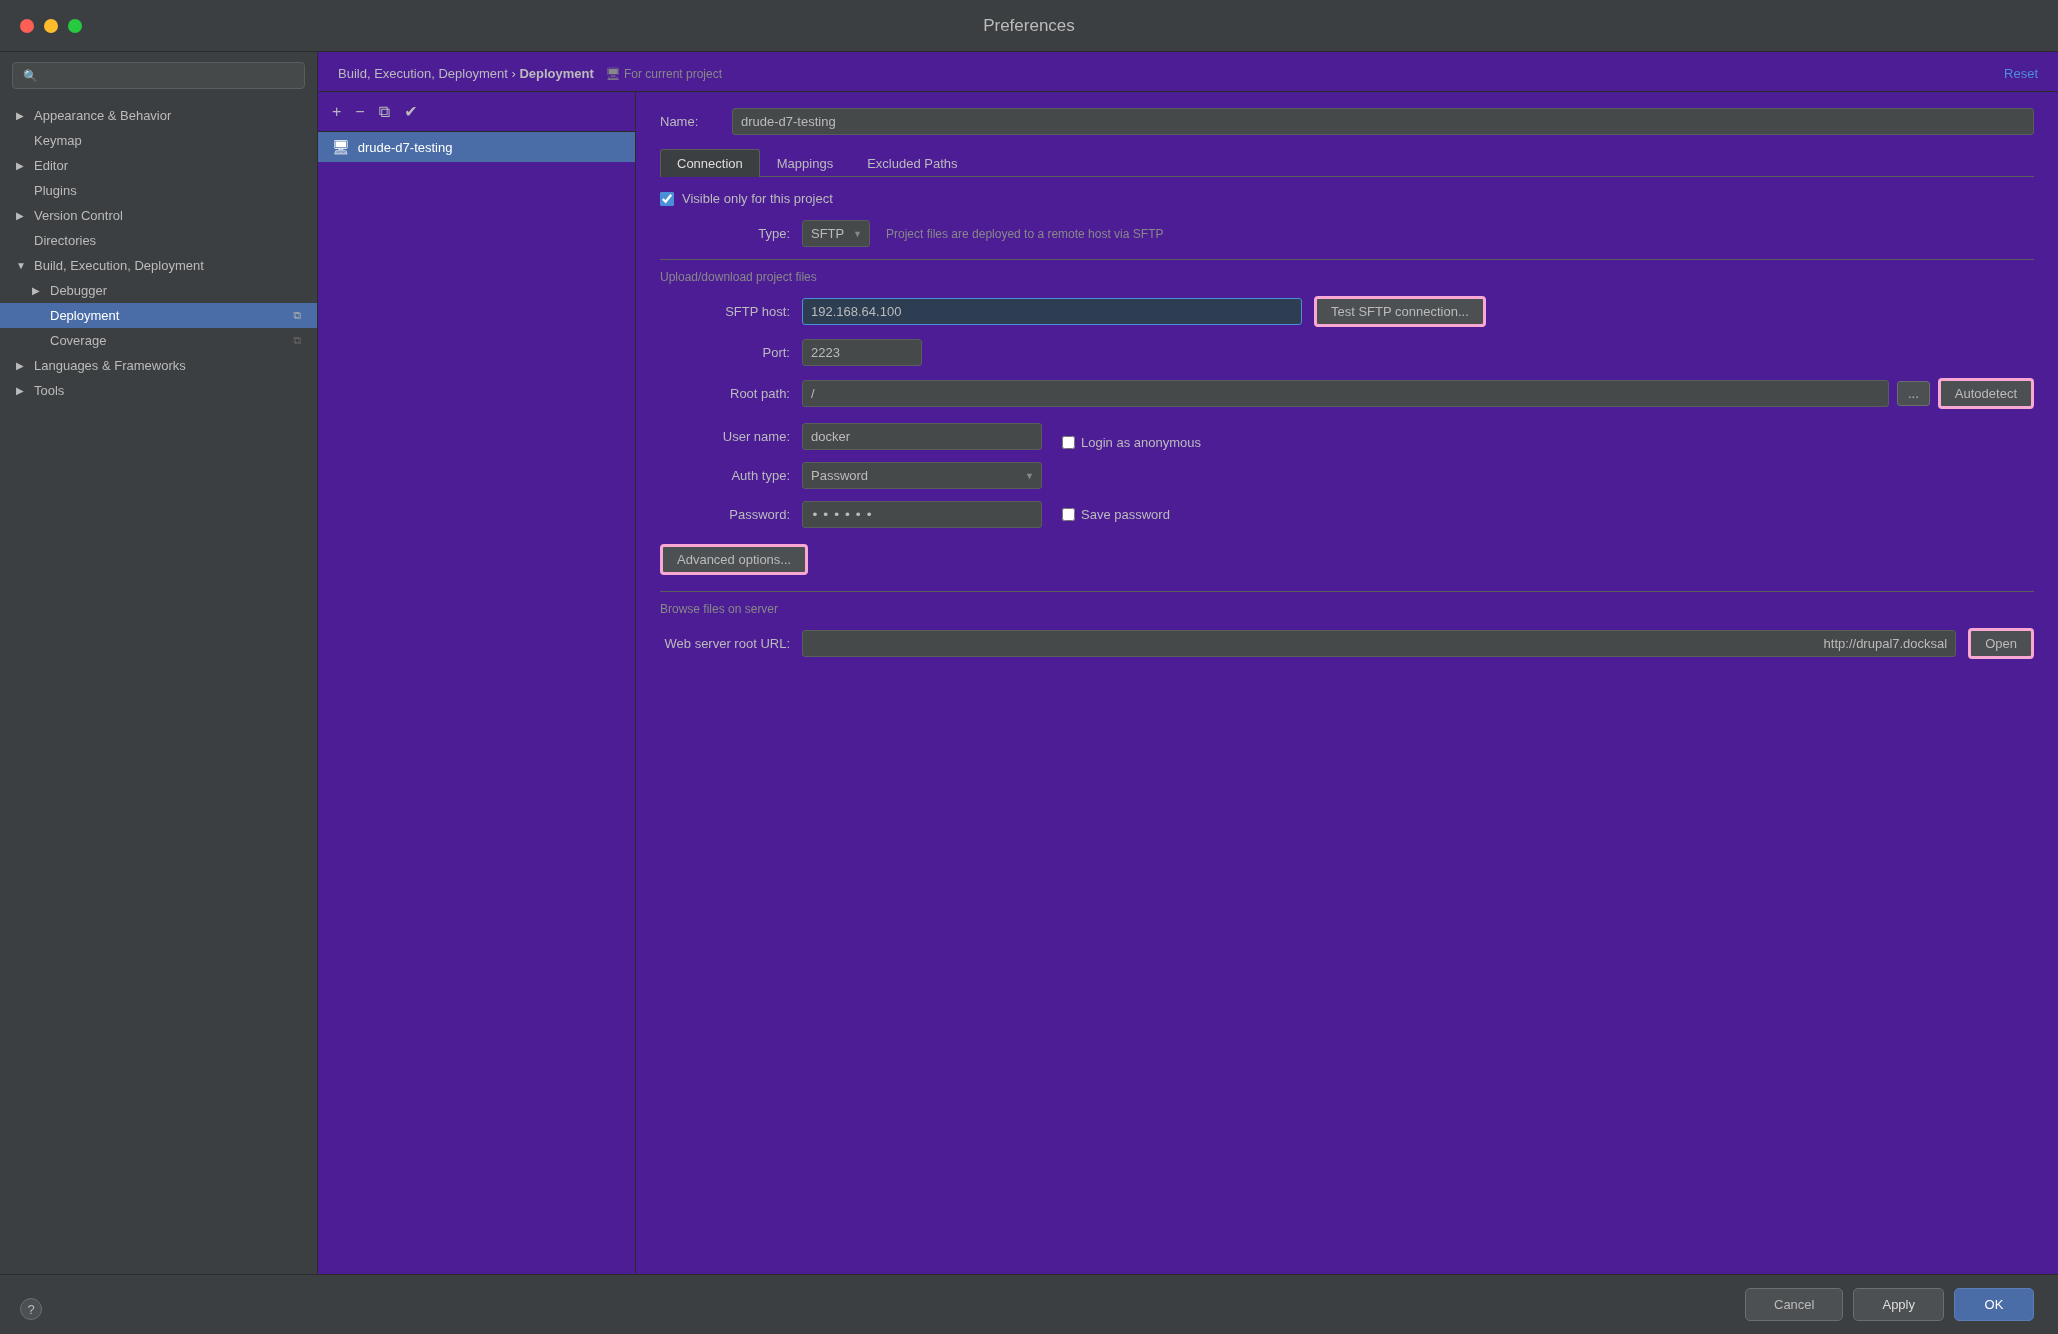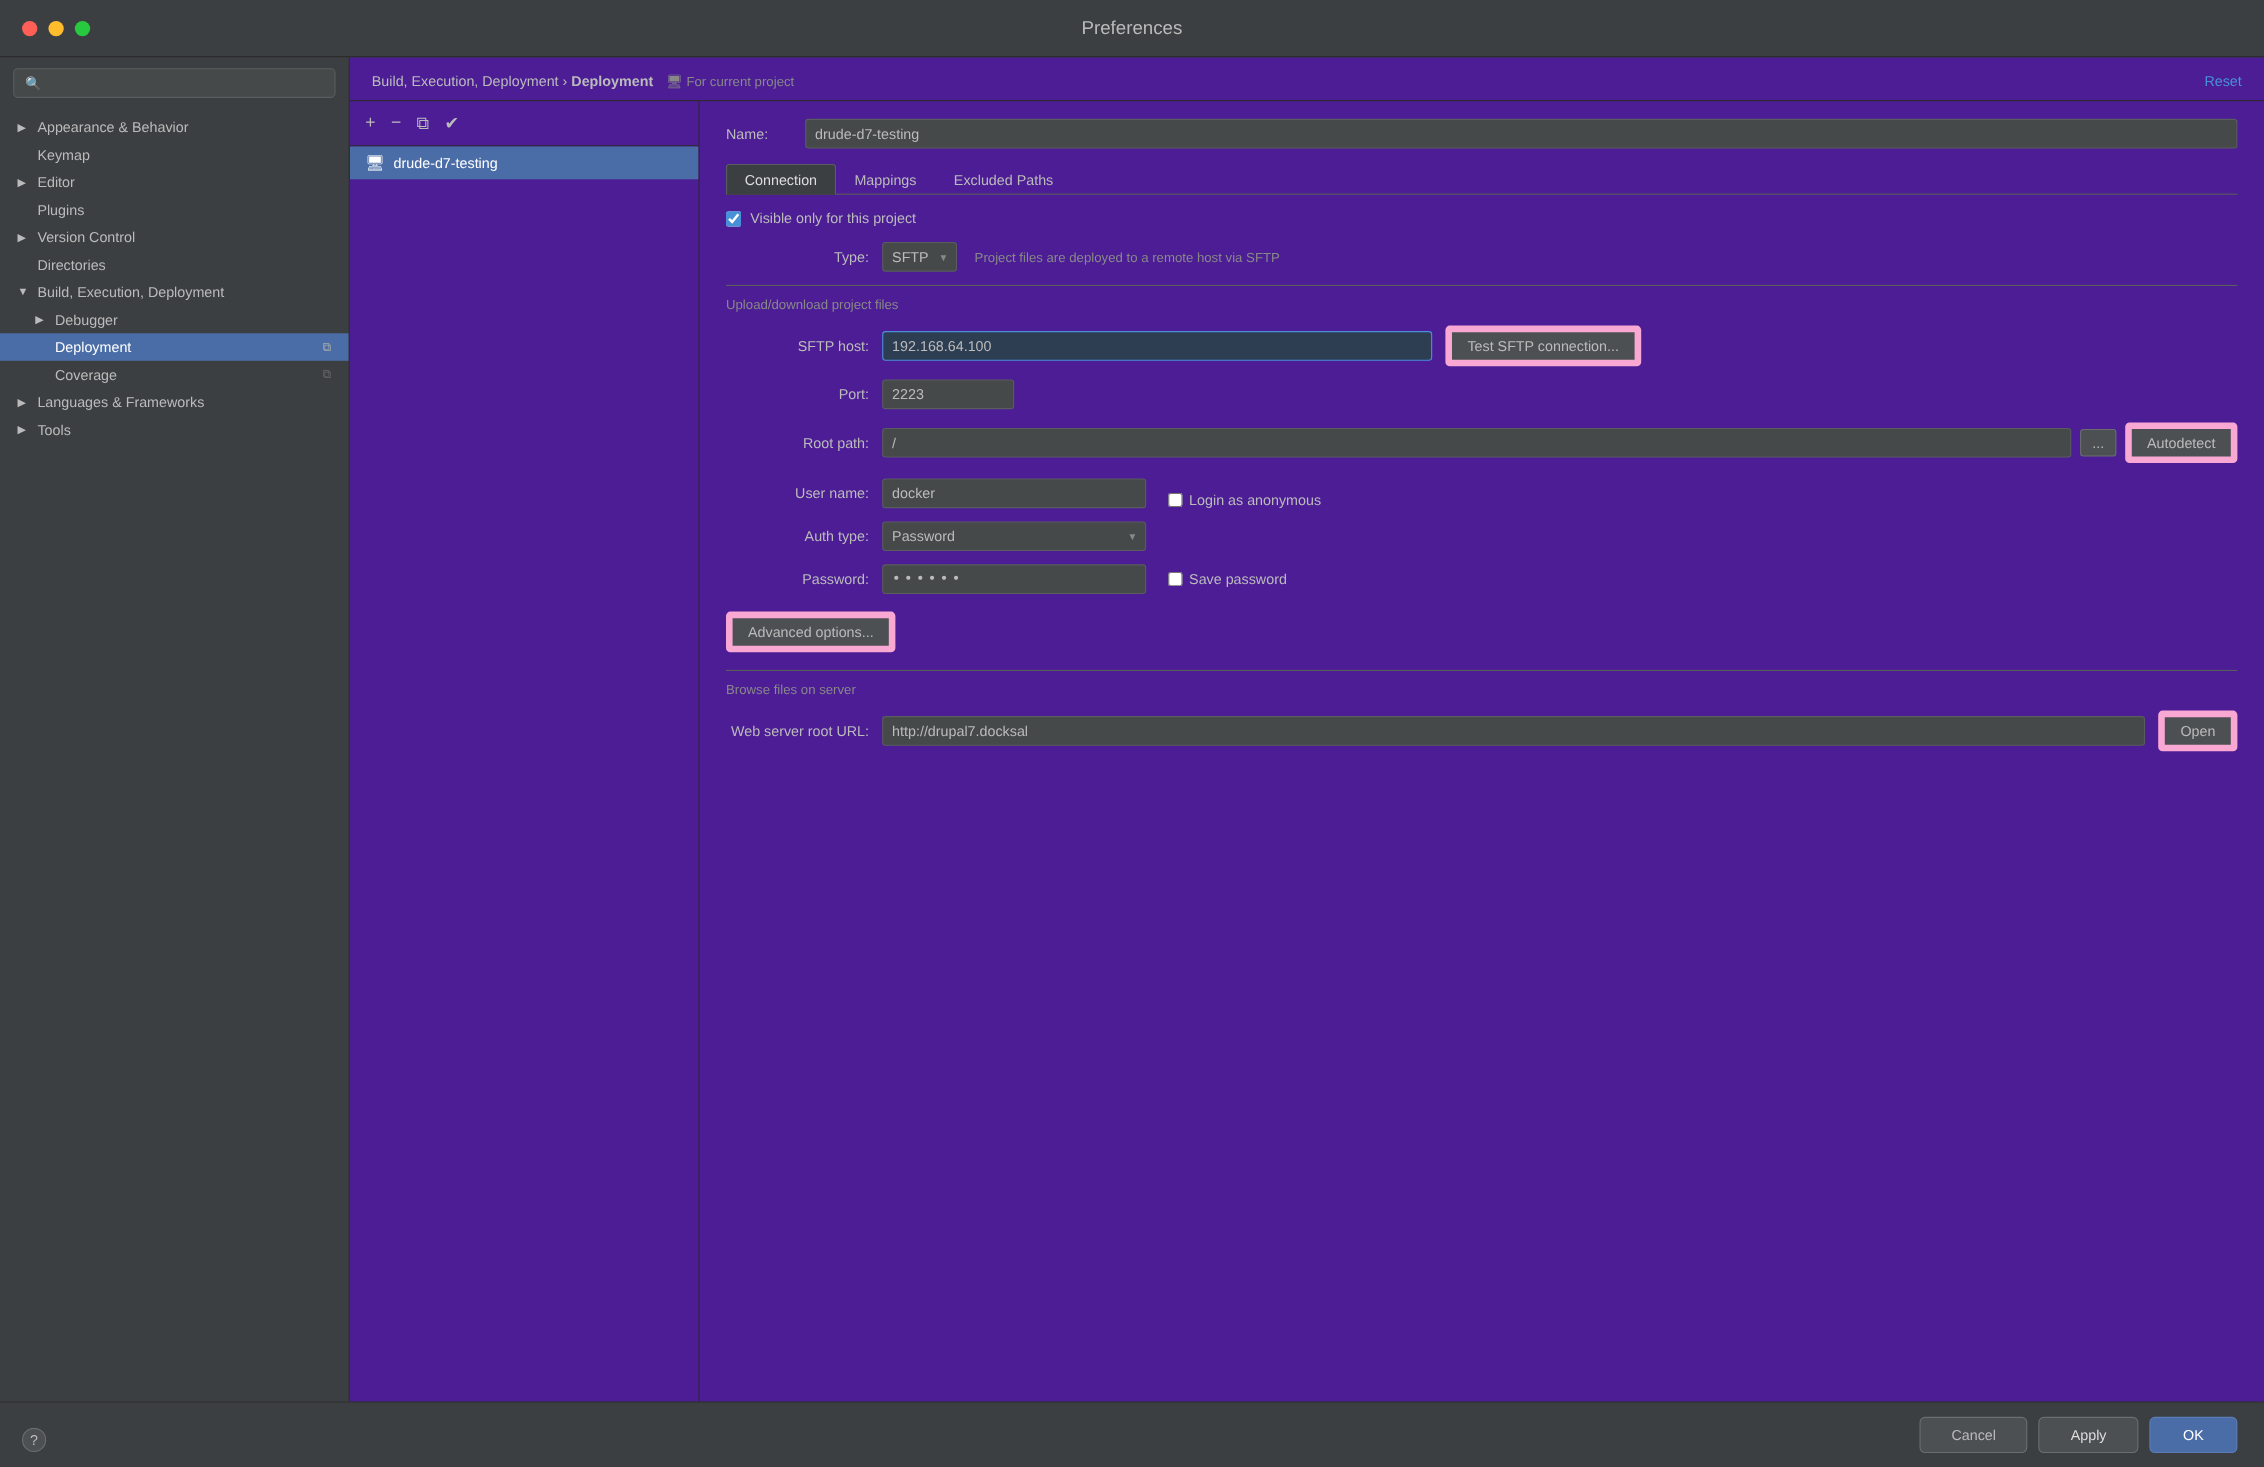--- a/index.html
+++ b/index.html
@@ -331,21 +331,21 @@
     }
 
     .type-hint {
       color: #888;
       font-size: 12px;
       margin-left: 8px;
     }
 
     .btn {
       background: #4c5052;
-      border: 6px solid #f9a8d4;
+      border: 3px solid #f9a8d4;
       border-radius: 4px;
       padding: 5px 14px;
       color: #bbbbbb;
       font-size: 13px;
       cursor: pointer;
       outline: none;
     }
 
     .root-path-row {
       display: flex;
@@ -650,21 +650,21 @@
           <button class="btn">Advanced options...</button>
         </div>
 
         <hr class="divider">
 
         <div class="browse-section">
           <div class="section-label">Browse files on server</div>
           <div class="form-row">
             <span class="form-label">Web server root URL:</span>
             <div class="url-row" style="flex:1; display:flex; gap:12px; align-items:center;">
-              <input class="form-input" type="text" style="flex: 1 1 0%;" value="http://drupal7.docksal">
+              <input class="form-input" type="text" style="flex: 1 1 0%; text-align: right;" value="http://drupal7.docksal">
               <button class="btn">Open</button>
             </div>
           </div>
         </div>
 
       </div>
     </div>
   </div>
 </div>
 

